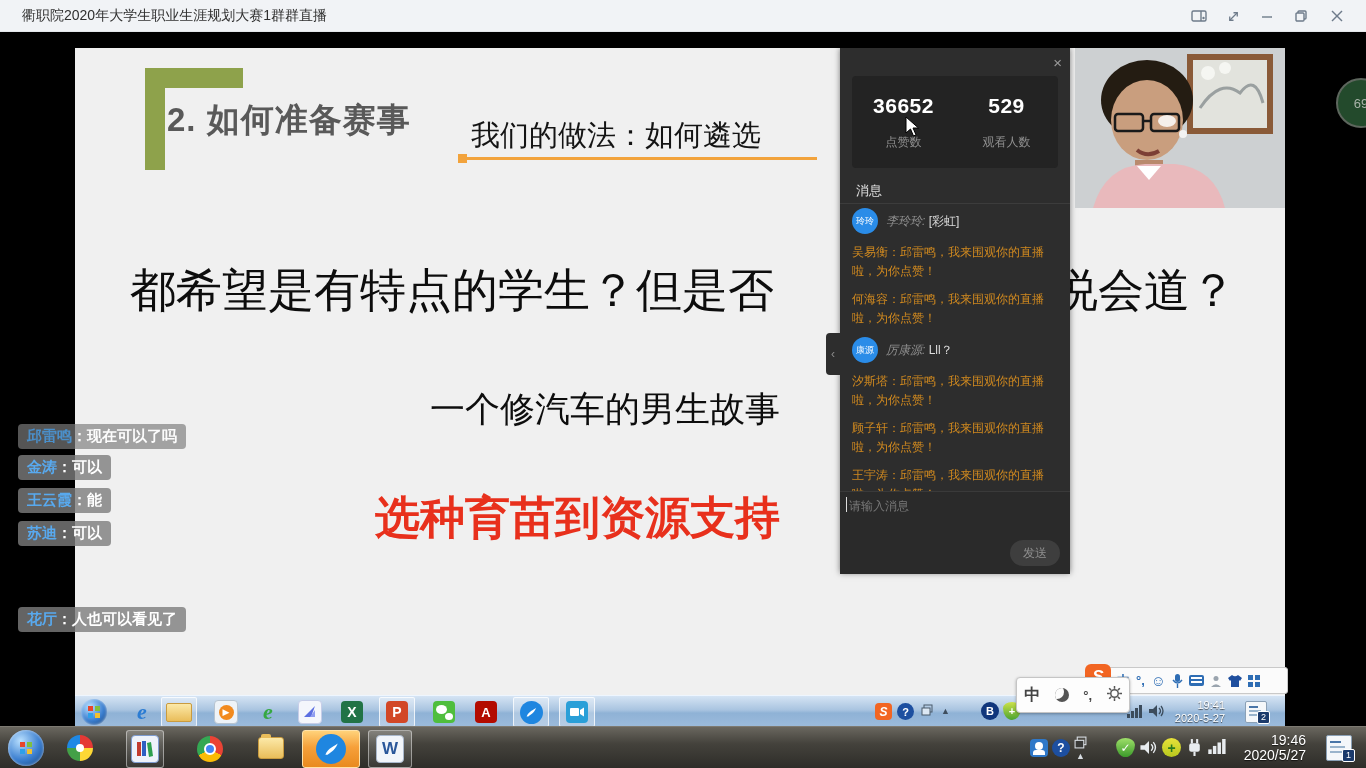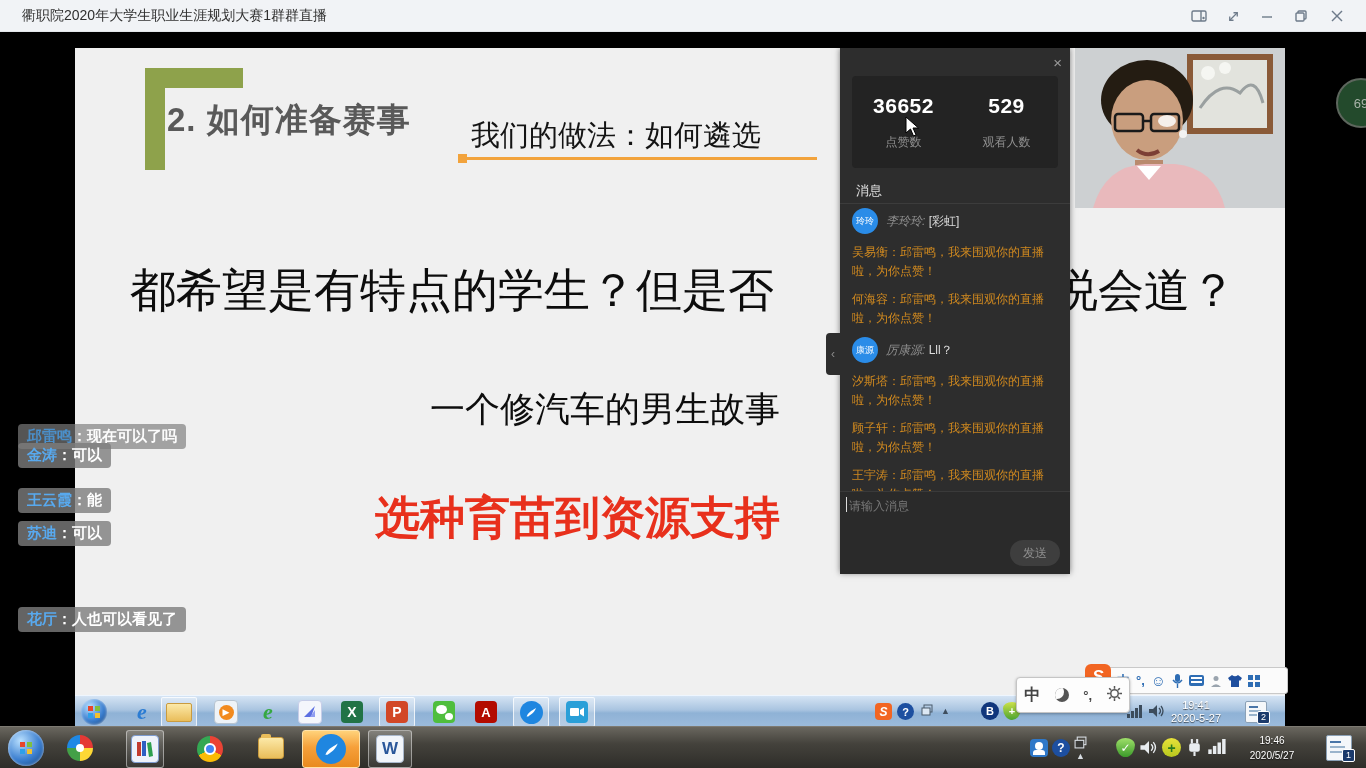--- a/index.html
+++ b/index.html
@@ -31,21 +31,21 @@
   .itb{left:0;top:647px;width:1210px;height:31px;background:linear-gradient(#d5e4f4,#a9c4e0 45%,#8fb2d6 55%,#9cbbdc);border-top:1px solid #eef6ff;}
   .ic{position:absolute;top:3px;width:26px;height:26px;display:flex;align-items:center;justify-content:center;font-weight:bold;}
   .tbf{position:absolute;top:1px;width:34px;height:28px;border:1px solid rgba(255,255,255,.75);background:rgba(255,255,255,.28);border-radius:2px;display:flex;align-items:center;justify-content:center;}
   .orb{border-radius:50%;background:radial-gradient(circle at 35% 30%,#b9e0ff,#3c7fd0 55%,#0f3c74);box-shadow:inset 0 0 3px rgba(255,255,255,.7);display:flex;align-items:center;justify-content:center;}
   .flag{width:12px;height:12px;display:grid;grid-template-columns:5px 5px;grid-template-rows:5px 5px;gap:2px;}
   .flag i{display:block;}
   .sq{border-radius:4px;display:flex;align-items:center;justify-content:center;color:#fff;font-weight:bold;}
 
   
   .tray-ic{position:absolute;display:flex;align-items:center;justify-content:center;}
-  .clock{font-size:11px;color:#fff;text-align:center;line-height:13px;text-shadow:0 1px 1px rgba(0,0,0,.65);}
+  .clock{font-size:11px;color:#fff;text-align:right;line-height:13px;text-shadow:0 1px 1px rgba(0,0,0,.65);}
   .badge{position:absolute;right:-4px;bottom:-2px;background:#1b3a6b;color:#fff;font-size:9px;padding:0 3px;border:1px solid #fff;border-radius:2px;line-height:11px;}
 
   
   .bub{position:absolute;left:18px;background:rgba(125,125,125,.8);color:#fff;font-size:15px;font-weight:bold;padding:2px 9px 3px;border-radius:4px;line-height:20px;z-index:6;}
   .bub .nm{color:#58a9ee;}
   .bub.wide{max-width:498px;}
 
   
   .panel{left:840px;top:48px;width:230px;height:525px;background:#2d2d2d;z-index:5;box-shadow:0 0 6px rgba(0,0,0,.5);}
   .panel .close{position:absolute;right:8px;top:6px;color:#9a9a9a;font-size:15px;cursor:pointer;}
@@ -204,21 +204,21 @@
           <i style="position:absolute;left:3px;top:4px;width:9px;height:2px;background:#4a76a8;"></i>
           <i style="position:absolute;left:3px;top:8px;width:12px;height:2px;background:#9ab4cc;"></i>
           <i style="position:absolute;left:3px;top:12px;width:12px;height:2px;background:#9ab4cc;"></i>
           <span class="badge">2</span>
         </span>
       </div>
     </div>
   </div>
 
   <div class="bub" style="top:424px;opacity:.85;text-align:center;"><span class="nm">邱雷鸣</span><span>：</span><span>现在可以了吗</span></div>
-  <div class="bub" style="top:443px;text-align:right;"><span class="nm">金涛</span><span>：</span><span>可以</span></div>
+  <div class="bub" style="top:455px;text-align:right;"><span class="nm">金涛</span><span>：</span><span>可以</span></div>
   <div class="bub" style="top:488px;"><span class="nm">王云霞</span><span>：</span><span>能</span></div>
   <div class="bub" style="top:521px;"><span class="nm">苏迪</span><span>：</span><span>可以</span></div>
   <div class="bub" style="top:607px;"><span class="nm">花厅</span><span>：</span><span>人也可以看见了</span></div>
 
   <div class="abs panel">
     <div class="close">×</div>
     <div class="handle">‹</div>
 
     <div class="stats">
       <div class="stat" style="left:0;top:18px;">
@@ -426,21 +426,21 @@
         </svg>
       </div>
     <div class="tray-ic" style="left:1208px;top:12px;">
         <svg width="19" height="15" viewBox="0 0 16 13">
           <rect x="0" y="9" width="3" height="4" fill="#e8ecef"></rect>
           <rect x="4" y="6" width="3" height="7" fill="#e8ecef"></rect>
           <rect x="8" y="3" width="3" height="10" fill="#e8ecef"></rect>
           <rect x="12" y="0" width="3" height="13" fill="#e8ecef"></rect>
         </svg>
       </div>
-    <div class="tray-ic clock" style="left:1238px;top:6px;width:68px;display:block;font-size:10px;line-height:15px;">
+    <div class="tray-ic clock" style="left:1238px;top:6px;width:68px;display:block;font-size:14px;line-height:15px;">
       <div>19:46</div>
       <div>2020/5/27</div>
     </div>
     <div class="tray-ic" style="left:1326px;top:8px;">
       <span style="position:relative;display:block;width:24px;height:24px;background:#f4f7fa;border:1px solid #8aa0b6;border-radius:2px;">
         <i style="position:absolute;left:3px;top:5px;width:11px;height:2px;background:#4a76a8;"></i>
         <i style="position:absolute;left:3px;top:10px;width:15px;height:2px;background:#9ab4cc;"></i>
         <i style="position:absolute;left:3px;top:15px;width:15px;height:2px;background:#9ab4cc;"></i>
         <span class="badge">1</span>
       </span>

